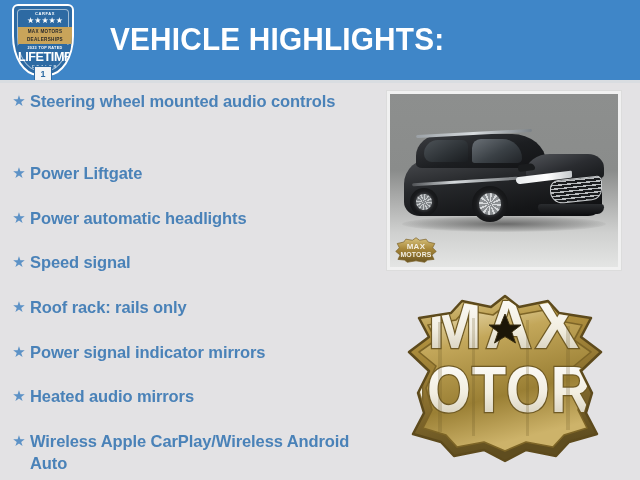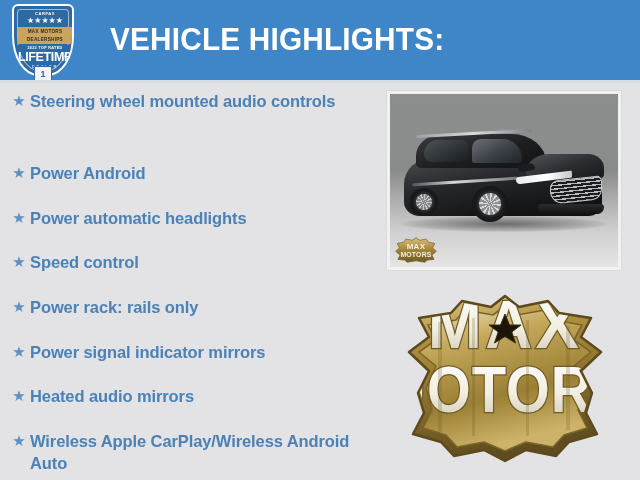--- a/index.html
+++ b/index.html
@@ -423,33 +423,33 @@
   </div>
   <div id="header-underline"></div>
 
   <div id="features">
       <div class="feature-row" style="top: 0px;">
         <span class="feature-bullet">★</span>
         <span class="feature-label">Steering wheel mounted audio controls</span>
       </div>
       <div class="feature-row" style="top: 72px;">
         <span class="feature-bullet">★</span>
-        <span class="feature-label">Power Android</span>
+        <span class="feature-label">Power Liftgate</span>
       </div>
       <div class="feature-row" style="top: 117px;">
         <span class="feature-bullet">★</span>
         <span class="feature-label">Power automatic headlights</span>
       </div>
       <div class="feature-row" style="top: 161px;">
         <span class="feature-bullet">★</span>
-        <span class="feature-label">Speed control</span>
+        <span class="feature-label">Speed signal</span>
       </div>
       <div class="feature-row" style="top: 206px;">
         <span class="feature-bullet">★</span>
-        <span class="feature-label">Power rack: rails only</span>
+        <span class="feature-label">Roof rack: rails only</span>
       </div>
       <div class="feature-row" style="top: 251px;">
         <span class="feature-bullet">★</span>
         <span class="feature-label">Power signal indicator mirrors</span>
       </div>
       <div class="feature-row" style="top: 295px;">
         <span class="feature-bullet">★</span>
         <span class="feature-label">Heated audio mirrors</span>
       </div>
       <div class="feature-row" style="top: 340px;">

